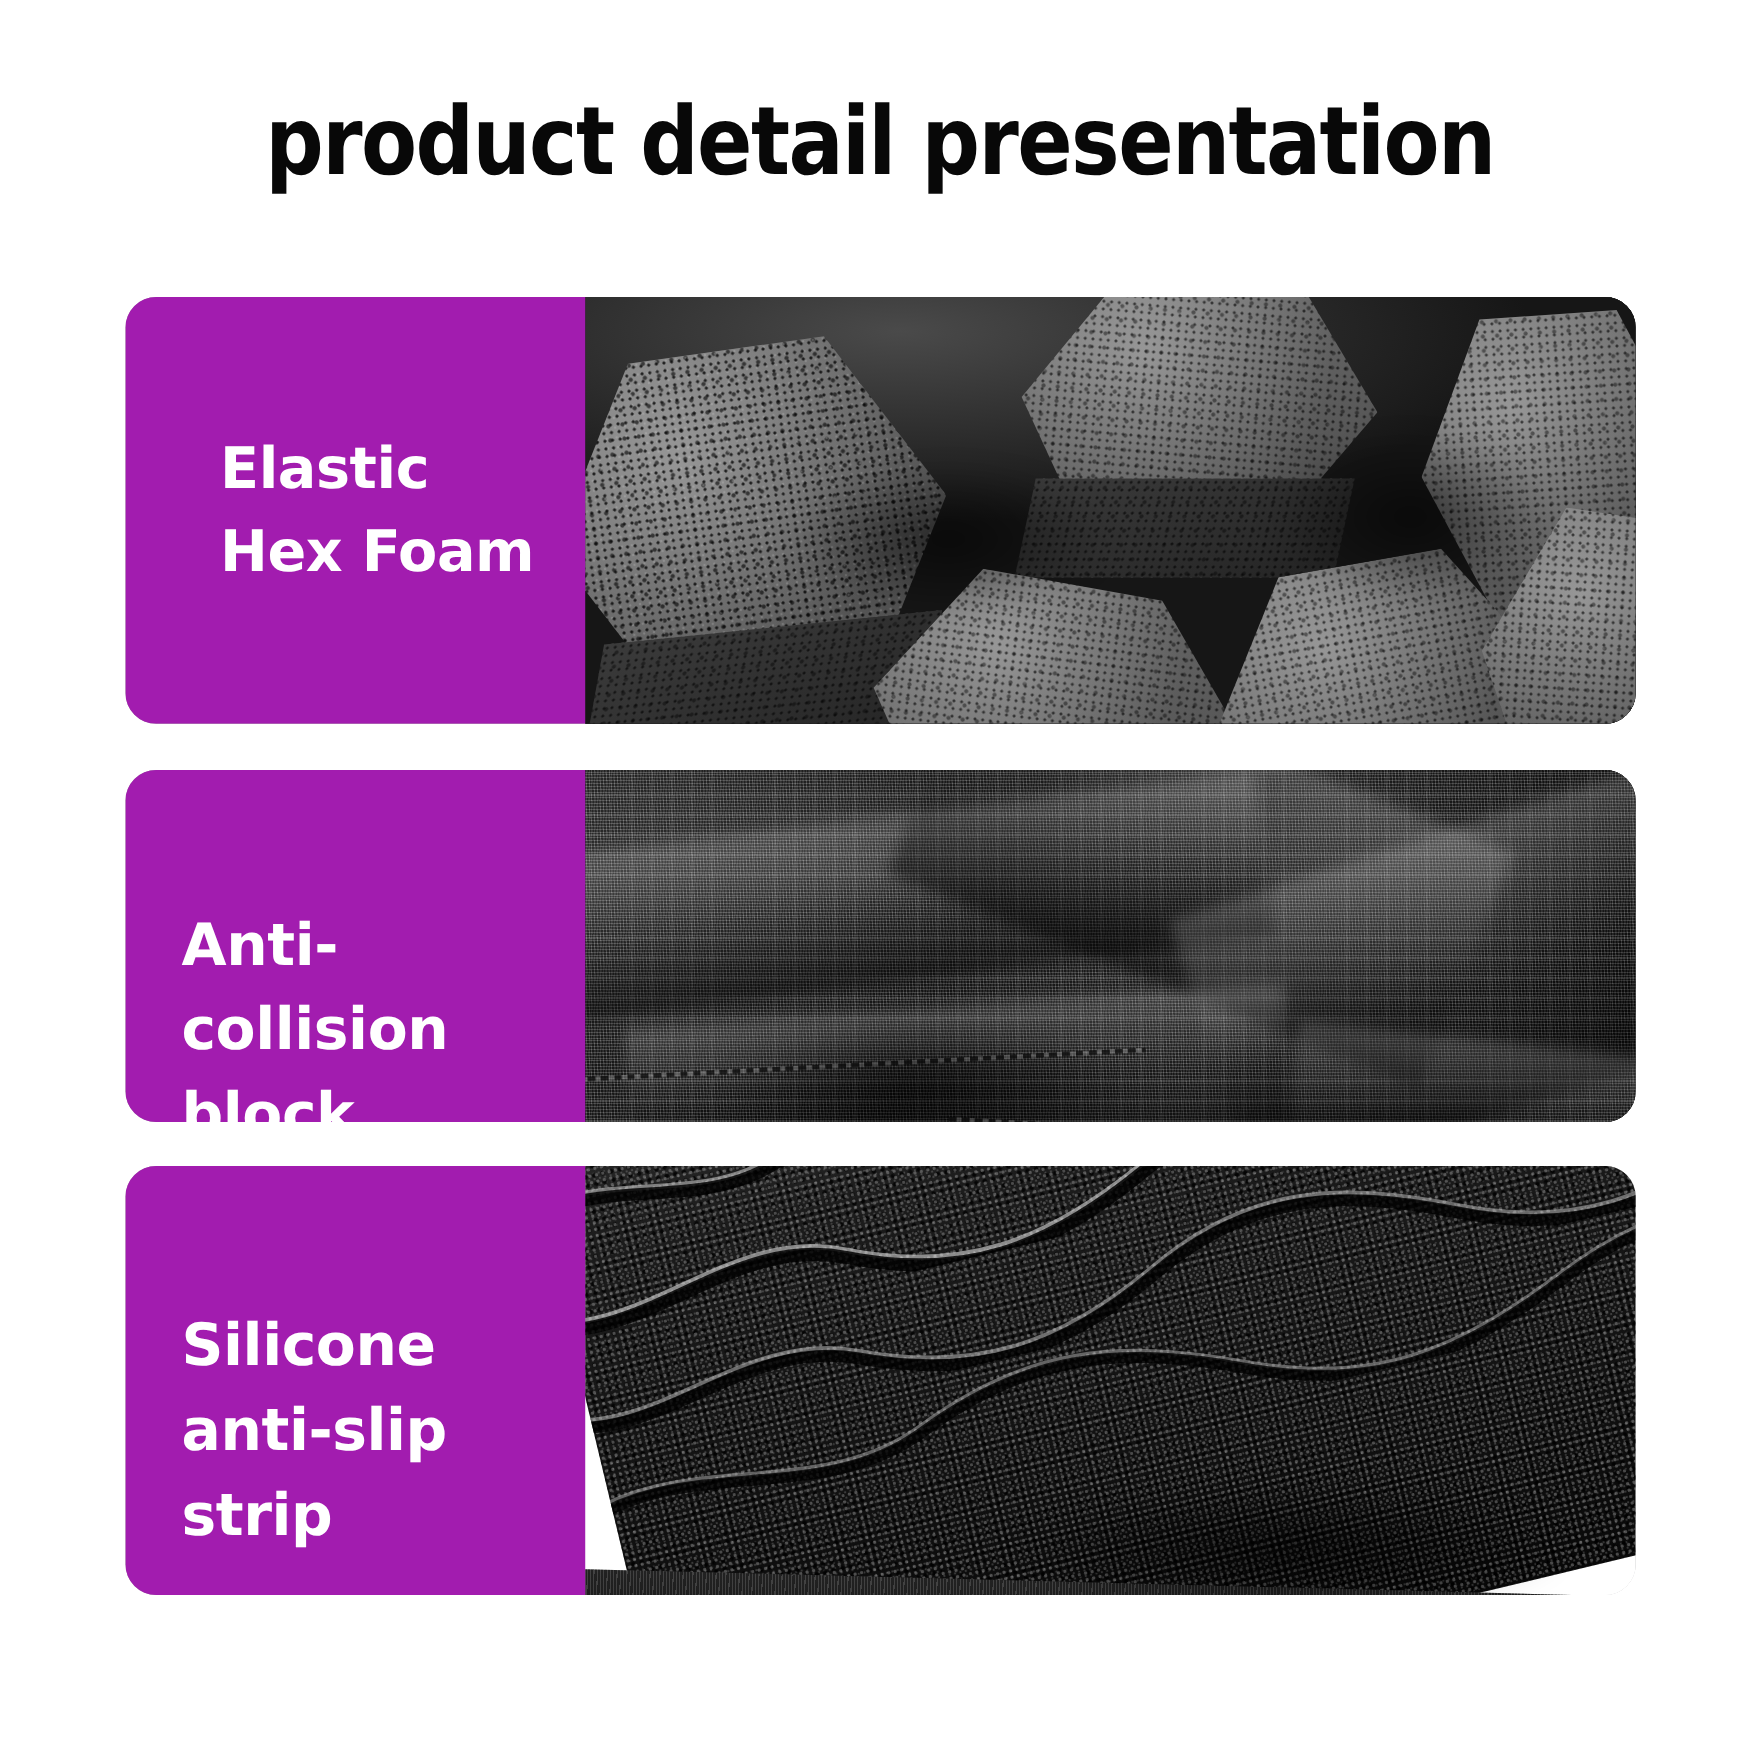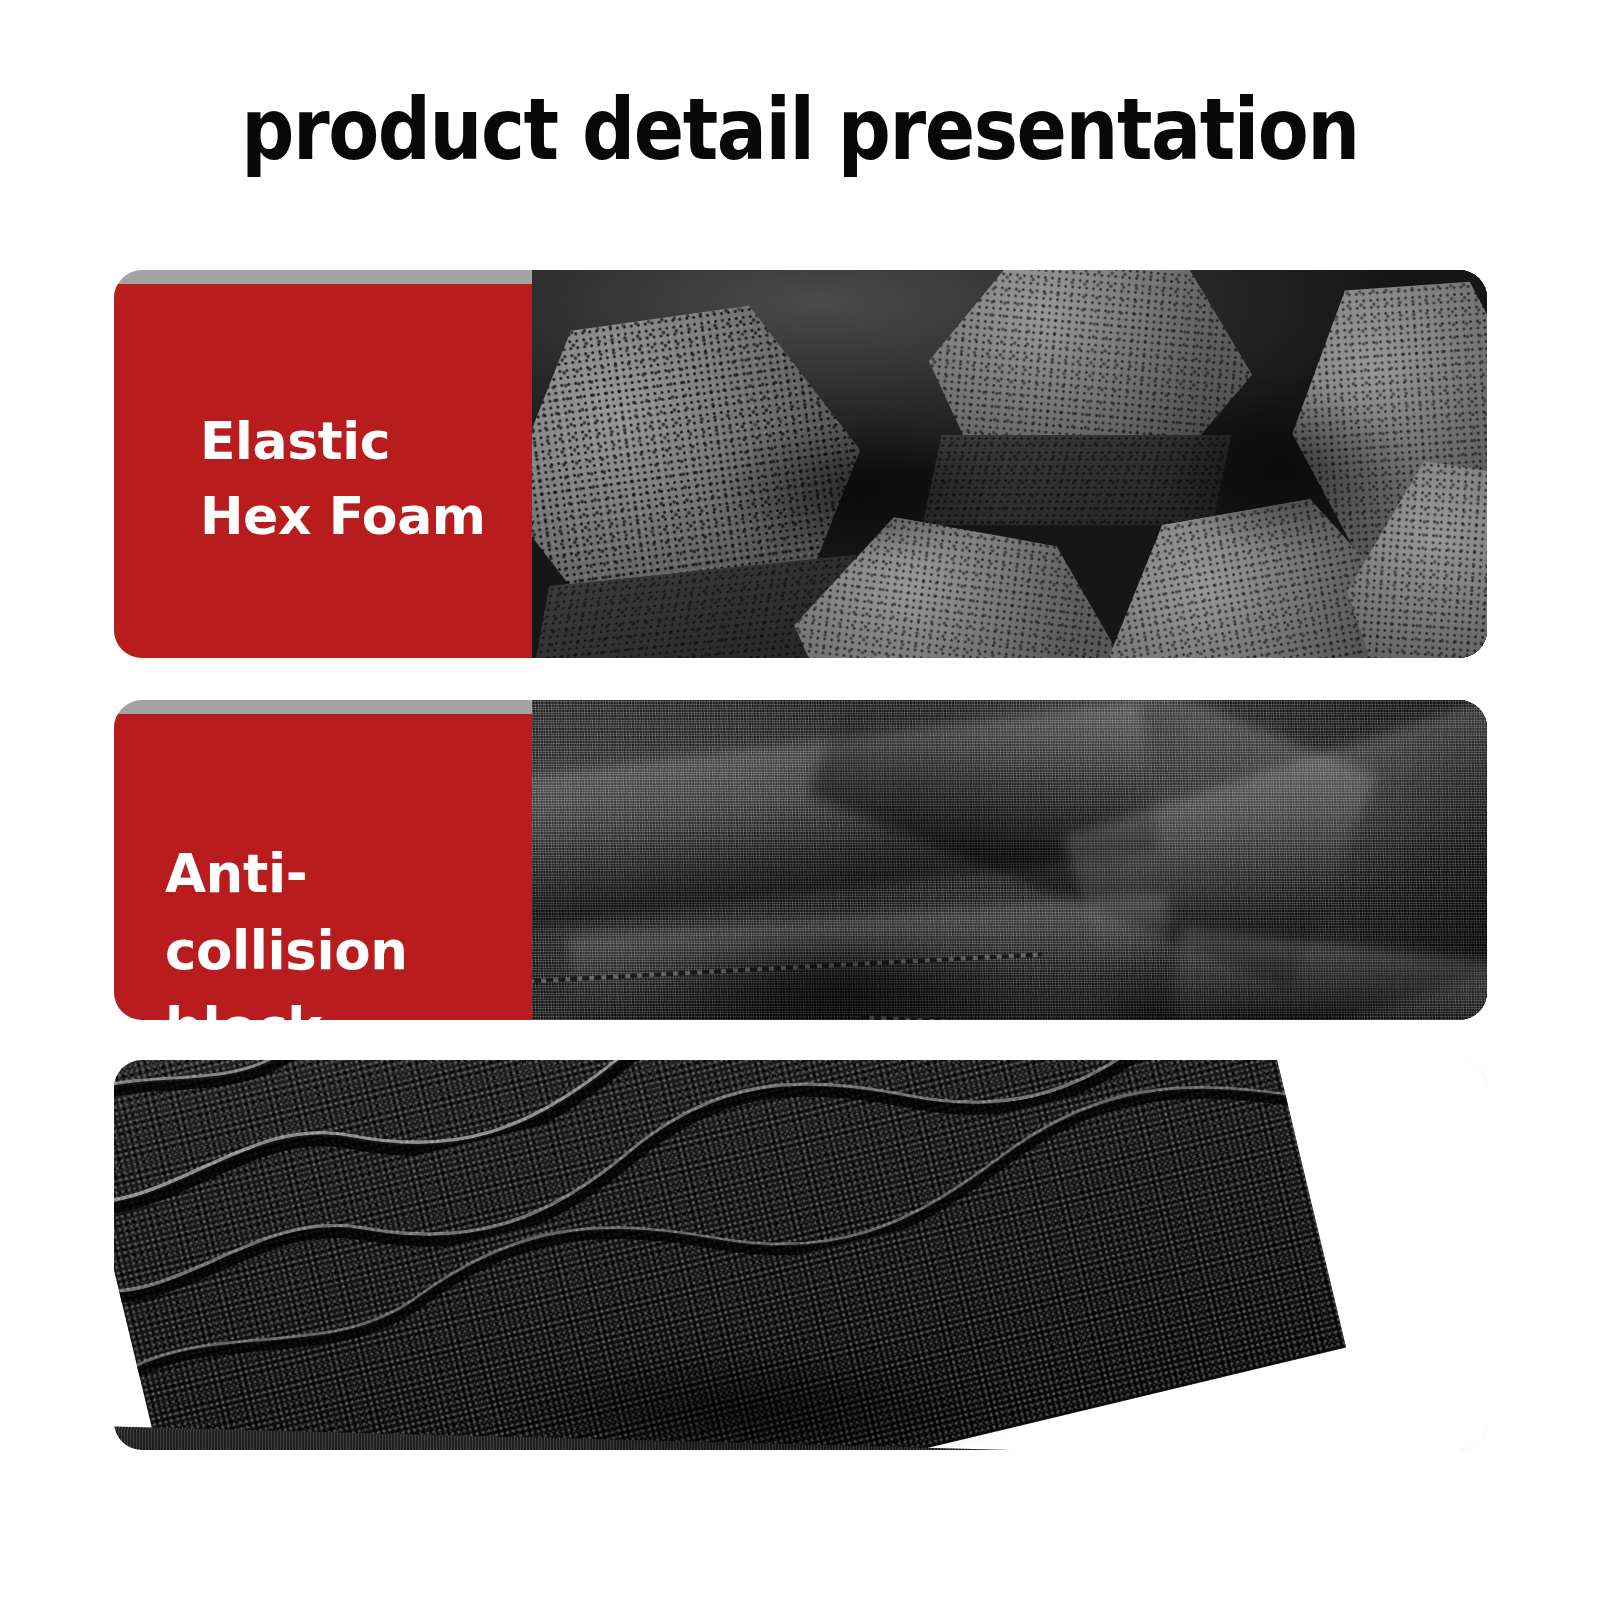--- a/index.html
+++ b/index.html
@@ -43,24 +43,23 @@
     display:flex;
     background:#A3A2A4;
   }
   .card.c1{height:388px;margin-bottom:42px;}
   .card.c2{height:320px;margin-bottom:40px;}
   .card.c3{height:390px;}
 
   .label-panel{
     width:418px;
     flex:0 0 418px;
-    background:#b91c1c;
+    background:#a21caf;
     position:relative;
     z-index:2;
-    margin-top:14px;
   }
   .label-text{
     position:absolute;
     color:#ffffff;
     font-weight:700;
     font-size:52px;
     line-height:1.45;
     letter-spacing:-0.4px;
     font-family:"DejaVu Sans","Liberation Sans",sans-serif;
     white-space:pre-line;
@@ -282,20 +281,24 @@
         <div class="seam" style="left:330px;top:330px;width:560px;transform:rotate(3deg);"></div>
 
         <div class="shadow-soft" style="left:120px;top:230px;width:380px;height:120px;"></div>
         <div class="shadow-soft" style="left:560px;top:300px;width:420px;height:120px;"></div>
       </div>
     </div>
   </div>
 
   <div class="card c3">
 
+    <div class="label-panel">
+      <div class="label-text">Silicone
+anti-slip strip</div>
+    </div>
 
     <div class="media" style="background:#ffffff;">
       <div class="strip-scene">
 
         <div class="strap">
           <div class="loop"></div>
 
           <div class="wave" style="top:36px;">
             <svg viewBox="0 0 1260 90" preserveAspectRatio="none">
               <path d="M0 58 C 90 8, 180 86, 270 44 S 450 6, 540 52 S 720 88, 810 40 S 990 8, 1080 54 S 1215 80, 1260 46" fill="none" stroke="#d8d8d8" stroke-width="5" stroke-opacity=".55"></path>

